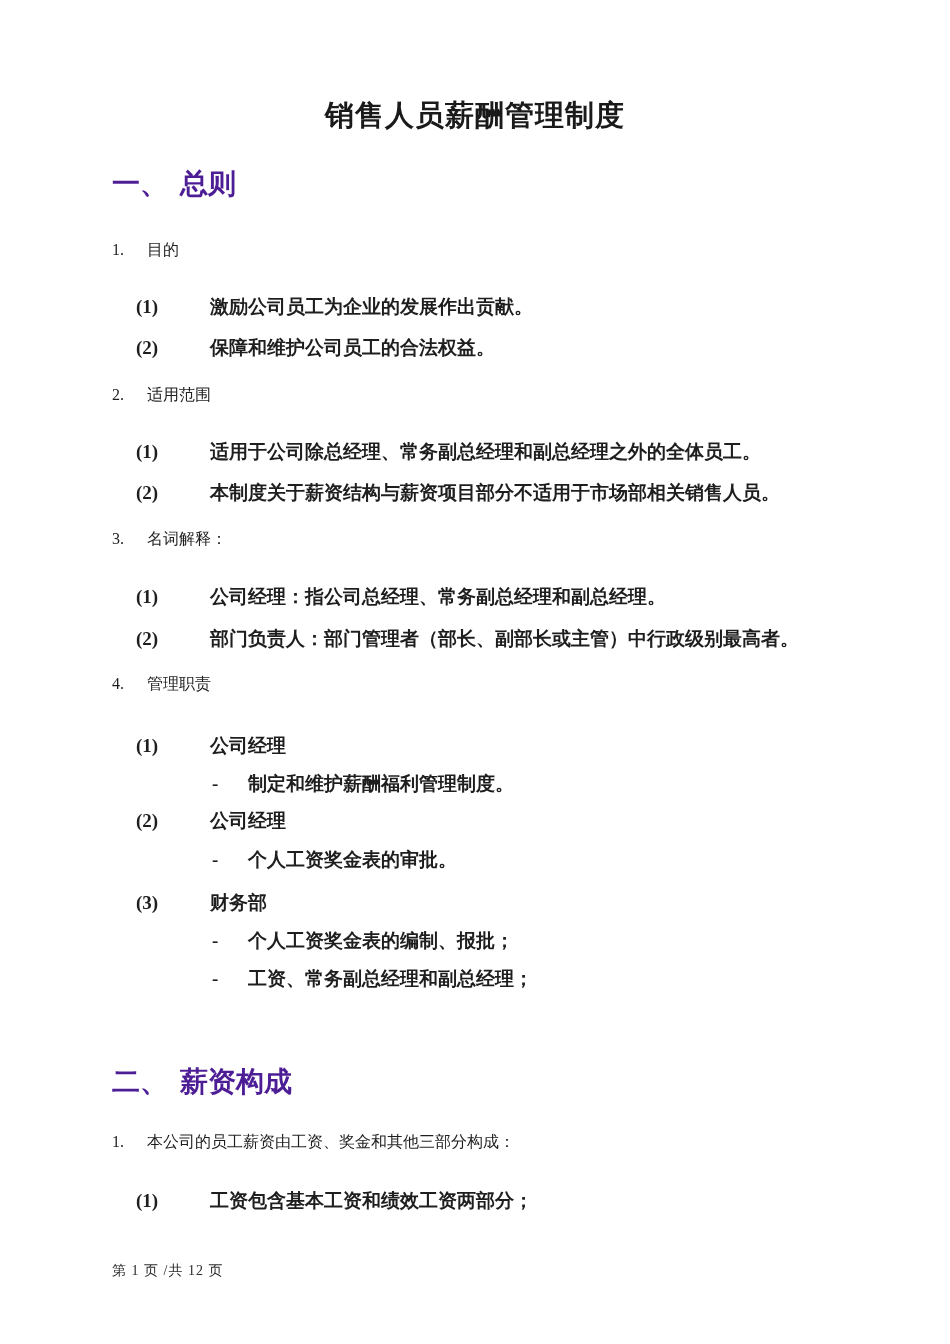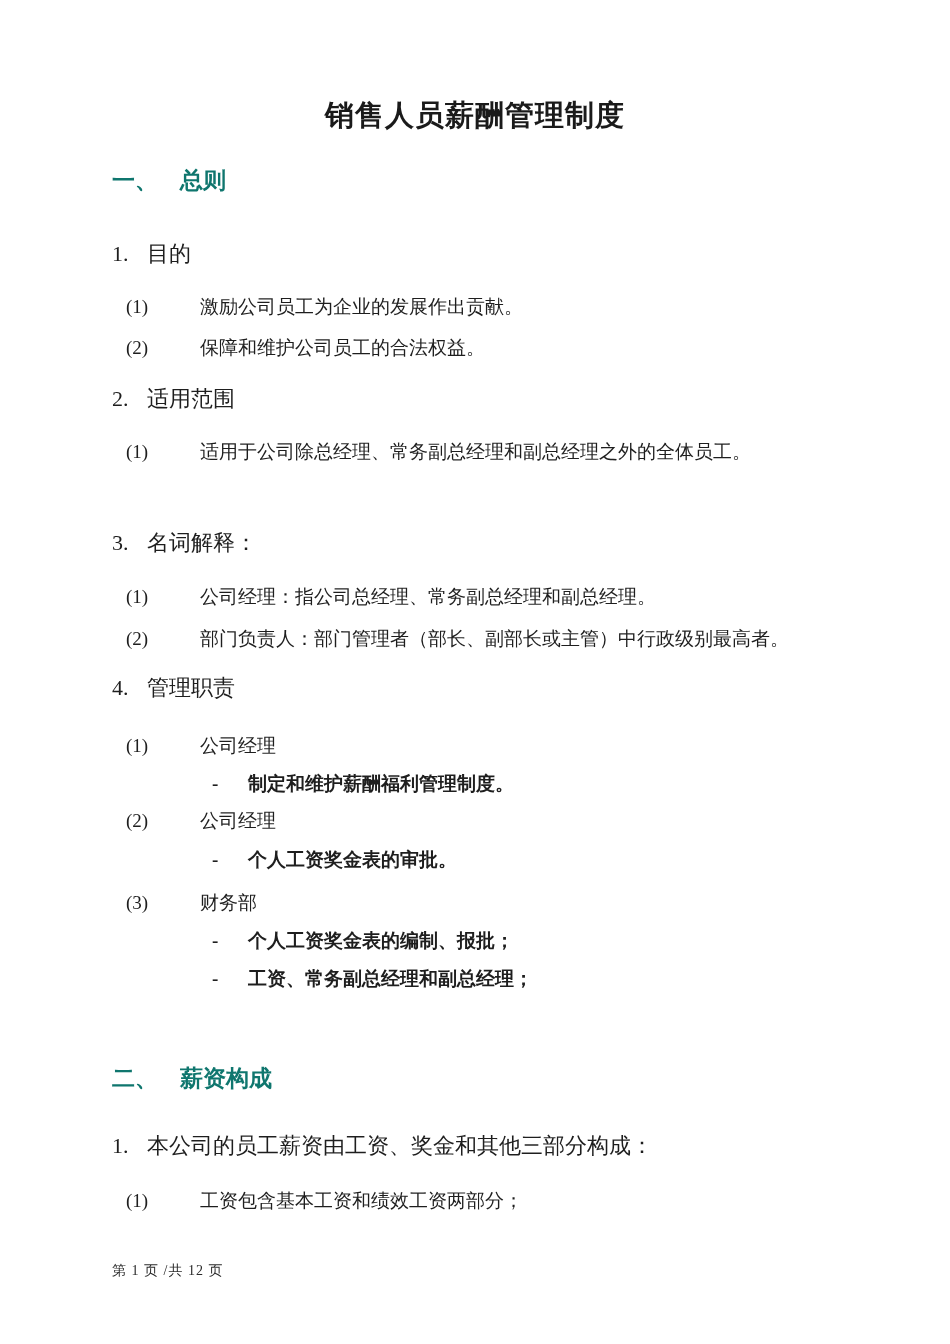--- a/index.html
+++ b/index.html
@@ -28,27 +28,27 @@
     font-family: "Liberation Sans", "DejaVu Sans", sans-serif;
     font-weight: 700;
     font-size: 29px;
     letter-spacing: 1px;
     color: #1a1a1a;
   }
   .sec {
     left: 112px;
     font-family: "Liberation Sans", "DejaVu Sans", sans-serif;
     font-weight: 700;
-    font-size: 23px;
-    color: #0f766e;
+    font-size: 28px;
+    color: #4c1d95;
   }
   .sec .num { display: inline-block; width: 68px; }
-  .l1 { left: 112px; font-size: 22px; }
+  .l1 { left: 112px; font-size: 16px; }
   .l1 .num { display: inline-block; width: 35px; }
-  .l2 { left: 126px; font-size: 19px; }
+  .l2 { left: 136px; font-size: 19px; font-weight: bold; }
   .l2 .num { display: inline-block; width: 74px; }
   .l3 { left: 212px; font-size: 19px; font-weight: bold; }
   .l3 .num { display: inline-block; width: 36px; }
   .footer-line { left: 112px; font-size: 14px; letter-spacing: 1px; color: #2a2a2a; }
 </style>
 </head>
 <body>
 
 <div class="page">
 
@@ -71,20 +71,23 @@
   </div>
 
   <div class="line l1" style="top:385px">
     <span class="num">2.</span><span>适用范围</span>
   </div>
 
   <div class="line l2" style="top:440px">
     <span class="num">(1)</span><span>适用于公司除总经理、常务副总经理和副总经理之外的全体员工。</span>
   </div>
 
+  <div class="line l2" style="top:481px">
+    <span class="num">(2)</span><span>本制度关于薪资结构与薪资项目部分不适用于市场部相关销售人员。</span>
+  </div>
 
   <div class="line l1" style="top:529px">
     <span class="num">3.</span><span>名词解释：</span>
   </div>
 
   <div class="line l2" style="top:585px">
     <span class="num">(1)</span><span>公司经理：指公司总经理、常务副总经理和副总经理。</span>
   </div>
 
   <div class="line l2" style="top:627px">

